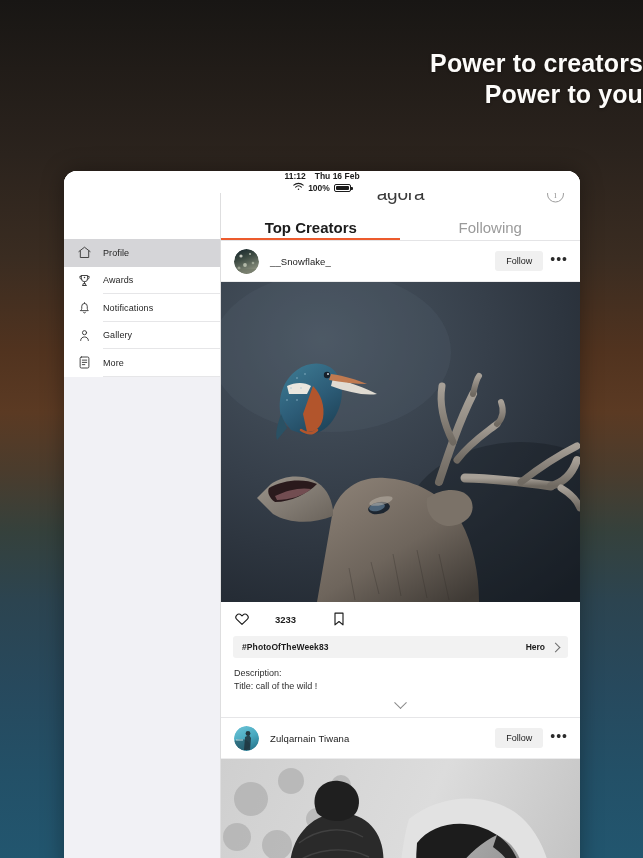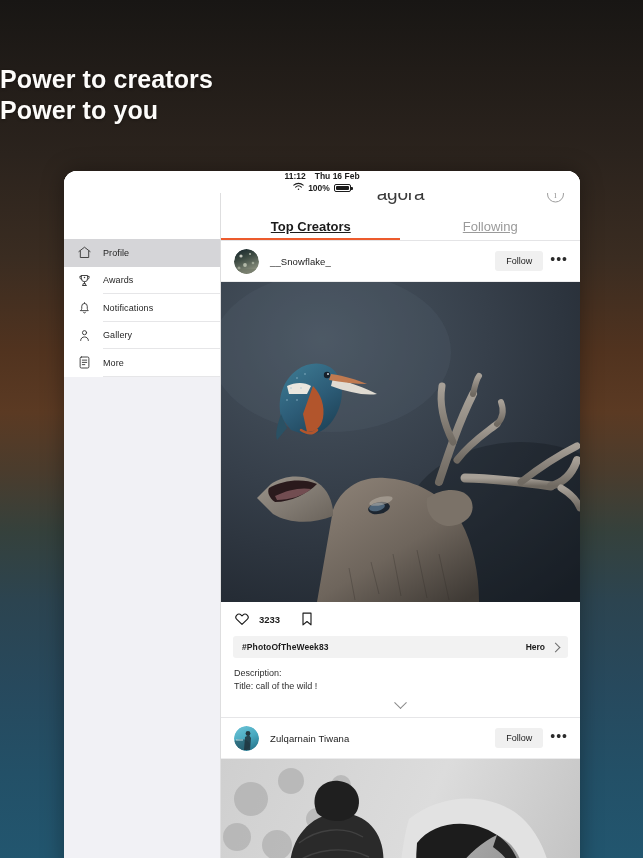--- a/index.html
+++ b/index.html
@@ -29,23 +29,23 @@
         #4a3c2d 55%,
         #35413c 62%,
         #2c4450 70%,
         #27495d 80%,
         #235067 90%,
         #22566f 100%);
   }
 
   #promo-heading {
     position: absolute;
-    left: 0; top: 64px;
+    left: 0; top: 48px;
     width: 643px;
-    text-align: left;
+    text-align: right;
     color: #fdfcfa;
     font-size: 25px;
     font-weight: 600;
     line-height: 31px;
     letter-spacing: 0.1px;
     text-shadow: 0 1px 3px rgba(0,0,0,.35);
   }
   #promo-heading .line2 { display: block; }
 
   
@@ -216,24 +216,23 @@
     height: 23px;
     display: flex;
     position: relative;
     background: #fff;
   }
   .tab {
     flex: 1;
     display: flex;
     align-items: flex-start;
     justify-content: center;
-    font-size: 13px;
+    font-size: 15px;
     cursor: pointer;
     padding-top: 2px;
-    text-decoration: underline;
   }
   .tab.active { color: #1b1b1b; font-weight: bold; }
   .tab.inactive { color: #9a9a9a; }
   .tab-underline {
     position: absolute;
     left: 0;
     bottom: 0;
     width: 179px;
     height: 2.5px;
     background: #ec5b2d;
@@ -299,21 +298,21 @@
     position: relative;
     overflow: hidden;
   }
   .photo svg { display: block; }
 
   .action-row {
     height: 34px;
     display: flex;
     align-items: center;
     padding: 0 13px;
-    gap: 8px;
+    gap: 24px;
   }
   .like-count {
     font-size: 9.5px;
     font-weight: bold;
     color: #1b1b1b;
     margin-left: 1px;
     margin-right: 12px;
   }
   .icon-btn { cursor: pointer; display: flex; align-items: center; }
 

